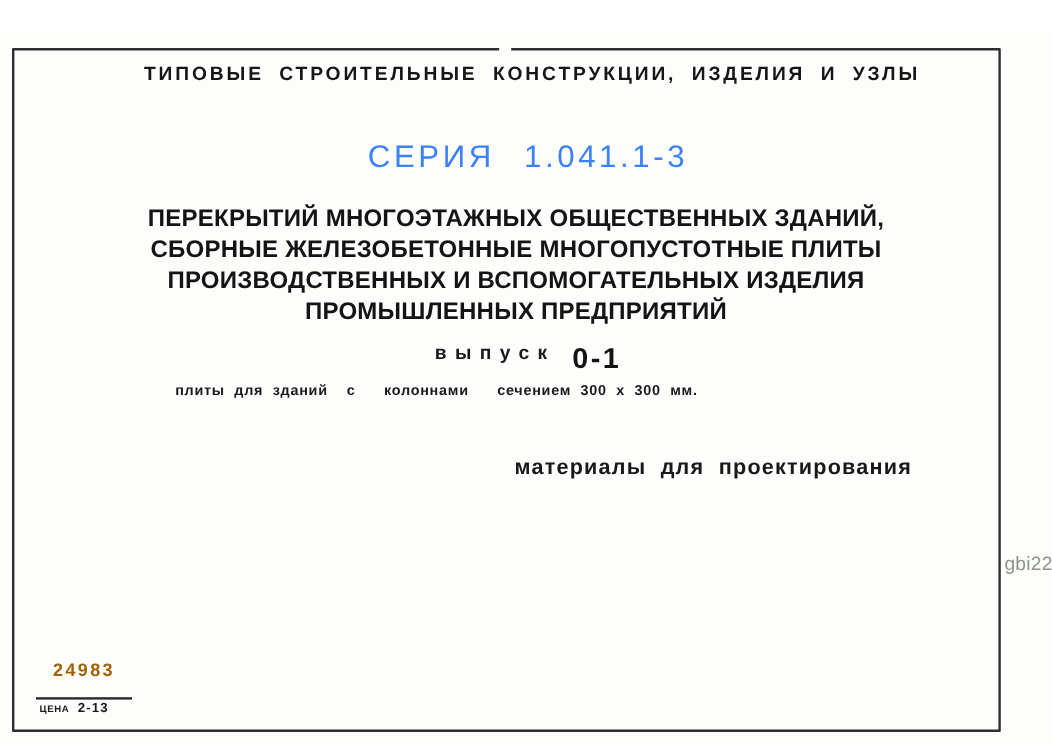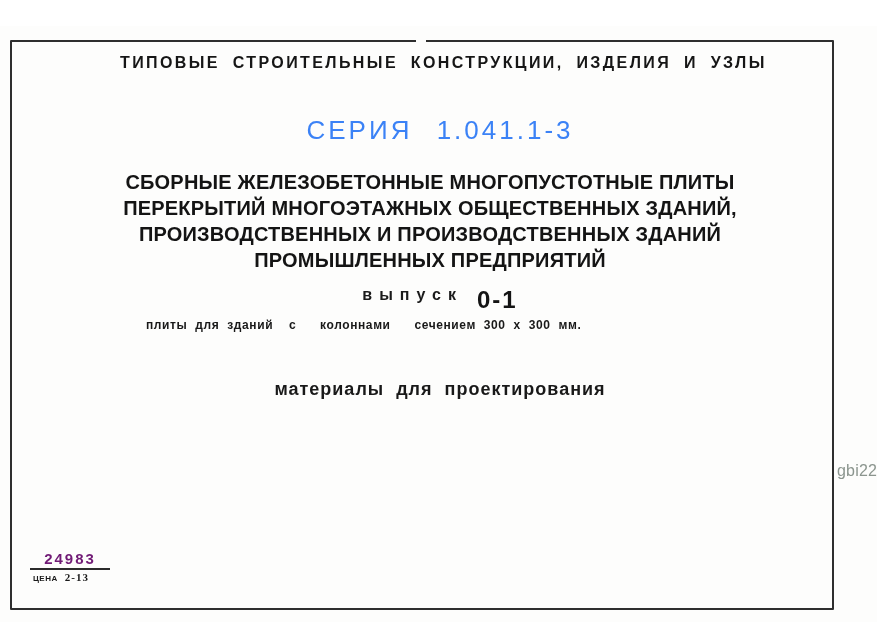--- a/index.html
+++ b/index.html
@@ -72,53 +72,52 @@
   }
   .subtitle-line {
     left: 146px; top: 292px;
     font-size: 12px; font-weight: 600;
     letter-spacing: 0.6px; word-spacing: 4px;
     white-space: pre;
     color: #191919;
   }
   .doctype-line {
     left: 120px; top: 353px; width: 640px;
-    text-align: center;
+    text-align: right;
     font-size: 18px; font-weight: 600;
     letter-spacing: 1px; word-spacing: 6px;
     color: #191919;
   }
   .stamp {
     position: absolute;
     left: 30px; top: 524px; width: 80px;
   }
   .stamp-number {
     display: block;
     text-align: center;
     font-size: 15px; font-weight: 700;
     letter-spacing: 2px;
-    color: #701a75;
+    color: #a16207;
     border-bottom: 2px solid #2b2b2b;
-    padding-bottom: 1px;
+    padding-bottom: 14px;
   }
   .stamp-price {
     display: flex; align-items: baseline; gap: 7px;
     padding-left: 3px; margin-top: 1px;
   }
   .stamp-price-label {
     font-size: 8px; font-weight: 700;
     letter-spacing: 0.5px;
     text-transform: uppercase;
     color: #1a1a1a;
   }
   .stamp-price-value {
     font-size: 11px; font-weight: 700;
     letter-spacing: 1px;
     color: #1a1a1a;
-    font-family: Liberation Serif, serif;
   }
   .watermark {
     left: 837px; top: 436px;
     font-size: 16px;
     color: #8b958e;
     letter-spacing: 0.2px;
     text-align: right;
   }
 </style>
 </head>
@@ -127,23 +126,23 @@
 <div class="page">
 
   <div class="sheet-border"></div>
   <div class="border-gap-top"></div>
 
   <div class="txt header-line">ТИПОВЫЕ СТРОИТЕЛЬНЫЕ КОНСТРУКЦИИ, ИЗДЕЛИЯ И УЗЛЫ</div>
 
   <div class="txt series-line">СЕРИЯ  1.041.1-3</div>
 
   <div class="title-block">
+    <div>ПЕРЕКРЫТИЙ МНОГОЭТАЖНЫХ ОБЩЕСТВЕННЫХ ЗДАНИЙ,</div>
     <div>СБОРНЫЕ ЖЕЛЕЗОБЕТОННЫЕ МНОГОПУСТОТНЫЕ ПЛИТЫ</div>
-    <div>ПЕРЕКРЫТИЙ МНОГОЭТАЖНЫХ ОБЩЕСТВЕННЫХ ЗДАНИЙ,</div>
-    <div>ПРОИЗВОДСТВЕННЫХ И ПРОИЗВОДСТВЕННЫХ ЗДАНИЙ</div>
+    <div>ПРОИЗВОДСТВЕННЫХ И ВСПОМОГАТЕЛЬНЫХ ИЗДЕЛИЯ</div>
     <div>ПРОМЫШЛЕННЫХ ПРЕДПРИЯТИЙ</div>
   </div>
 
   <div class="issue-line">
     <span class="issue-label">выпуск</span>
     <span class="issue-number">0-1</span>
   </div>
 
   <div class="txt subtitle-line">плиты для зданий  с   колоннами   сечением 300 х 300 мм.</div>
 

